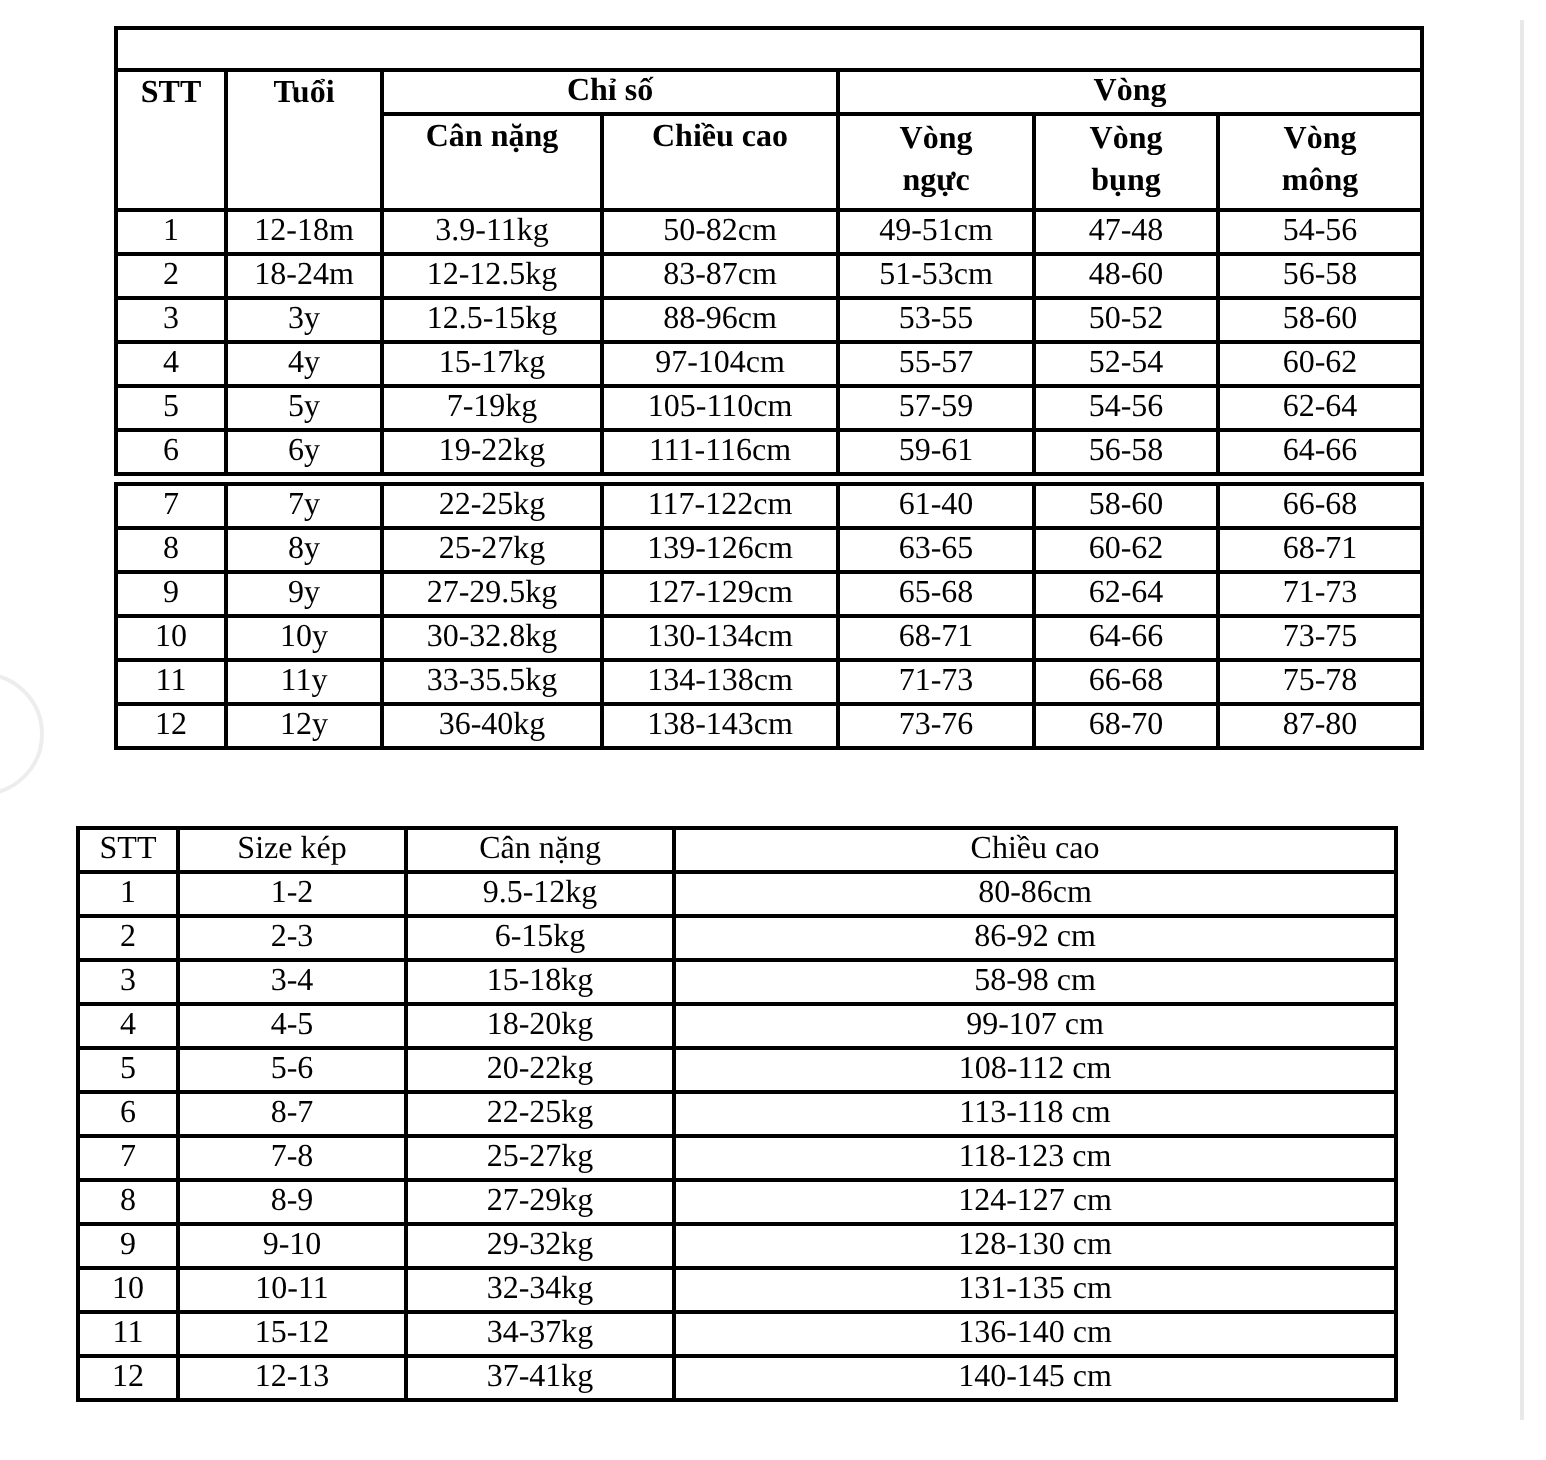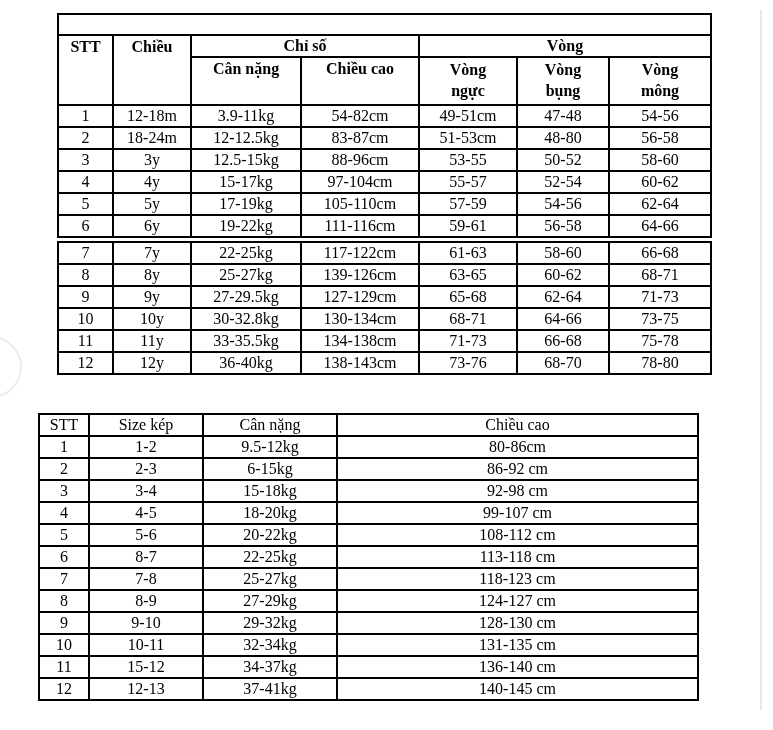--- a/index.html
+++ b/index.html
@@ -75,52 +75,52 @@
         <col style="width:98px">
         <col style="width:92px">
       <col style="width:102px">
     </colgroup>
     <tbody>
       <tr class="r-empty">
         <td colspan="7"></td>
       </tr>
       <tr class="r-head1">
         <td rowspan="2" class="vtop">STT</td>
-        <td rowspan="2" class="vtop">Chiều</td>
+        <td rowspan="2" class="vtop">Tuổi</td>
         <td colspan="2">Chỉ số</td>
         <td colspan="3">Vòng</td>
       </tr>
       <tr class="r-head2">
         <td class="vtop">Cân nặng</td>
         <td class="vtop">Chiều cao</td>
         <td class="vtop wrap2">Vòng
 ngực</td>
         <td class="vtop wrap2">Vòng
 bụng</td>
         <td class="vtop wrap2">Vòng
 mông</td>
       </tr>
     </tbody>
     <tbody>
         <tr>
           <td>1</td>
           <td>12-18m</td>
           <td>3.9-11kg</td>
-          <td>54-82cm</td>
+          <td>50-82cm</td>
           <td>49-51cm</td>
           <td>47-48</td>
           <td>54-56</td>
         </tr>
         <tr>
           <td>2</td>
           <td>18-24m</td>
           <td>12-12.5kg</td>
           <td>83-87cm</td>
           <td>51-53cm</td>
-          <td>48-80</td>
+          <td>48-60</td>
           <td>56-58</td>
         </tr>
         <tr>
           <td>3</td>
           <td>3y</td>
           <td>12.5-15kg</td>
           <td>88-96cm</td>
           <td>53-55</td>
           <td>50-52</td>
           <td>58-60</td>
@@ -130,21 +130,21 @@
           <td>4y</td>
           <td>15-17kg</td>
           <td>97-104cm</td>
           <td>55-57</td>
           <td>52-54</td>
           <td>60-62</td>
         </tr>
         <tr>
           <td>5</td>
           <td>5y</td>
-          <td>17-19kg</td>
+          <td>7-19kg</td>
           <td>105-110cm</td>
           <td>57-59</td>
           <td>54-56</td>
           <td>62-64</td>
         </tr>
         <tr>
           <td>6</td>
           <td>6y</td>
           <td>19-22kg</td>
           <td>111-116cm</td>
@@ -164,21 +164,21 @@
         <col style="width:98px">
         <col style="width:92px">
       <col style="width:102px">
     </colgroup>
     <tbody>
         <tr>
           <td>7</td>
           <td>7y</td>
           <td>22-25kg</td>
           <td>117-122cm</td>
-          <td>61-63</td>
+          <td>61-40</td>
           <td>58-60</td>
           <td>66-68</td>
         </tr>
         <tr>
           <td>8</td>
           <td>8y</td>
           <td>25-27kg</td>
           <td>139-126cm</td>
           <td>63-65</td>
           <td>60-62</td>
@@ -211,21 +211,21 @@
           <td>66-68</td>
           <td>75-78</td>
         </tr>
         <tr>
           <td>12</td>
           <td>12y</td>
           <td>36-40kg</td>
           <td>138-143cm</td>
           <td>73-76</td>
           <td>68-70</td>
-          <td>78-80</td>
+          <td>87-80</td>
         </tr>
       </tbody>
   </table>
 
   <table class="t t2">
     <colgroup>
       <col style="width:50px">
         <col style="width:114px">
         <col style="width:134px">
       <col style="width:361px">
@@ -248,21 +248,21 @@
         <tr>
           <td>2</td>
           <td>2-3</td>
           <td>6-15kg</td>
           <td>86-92 cm</td>
         </tr>
         <tr>
           <td>3</td>
           <td>3-4</td>
           <td>15-18kg</td>
-          <td>92-98 cm</td>
+          <td>58-98 cm</td>
         </tr>
         <tr>
           <td>4</td>
           <td>4-5</td>
           <td>18-20kg</td>
           <td>99-107 cm</td>
         </tr>
         <tr>
           <td>5</td>
           <td>5-6</td>

